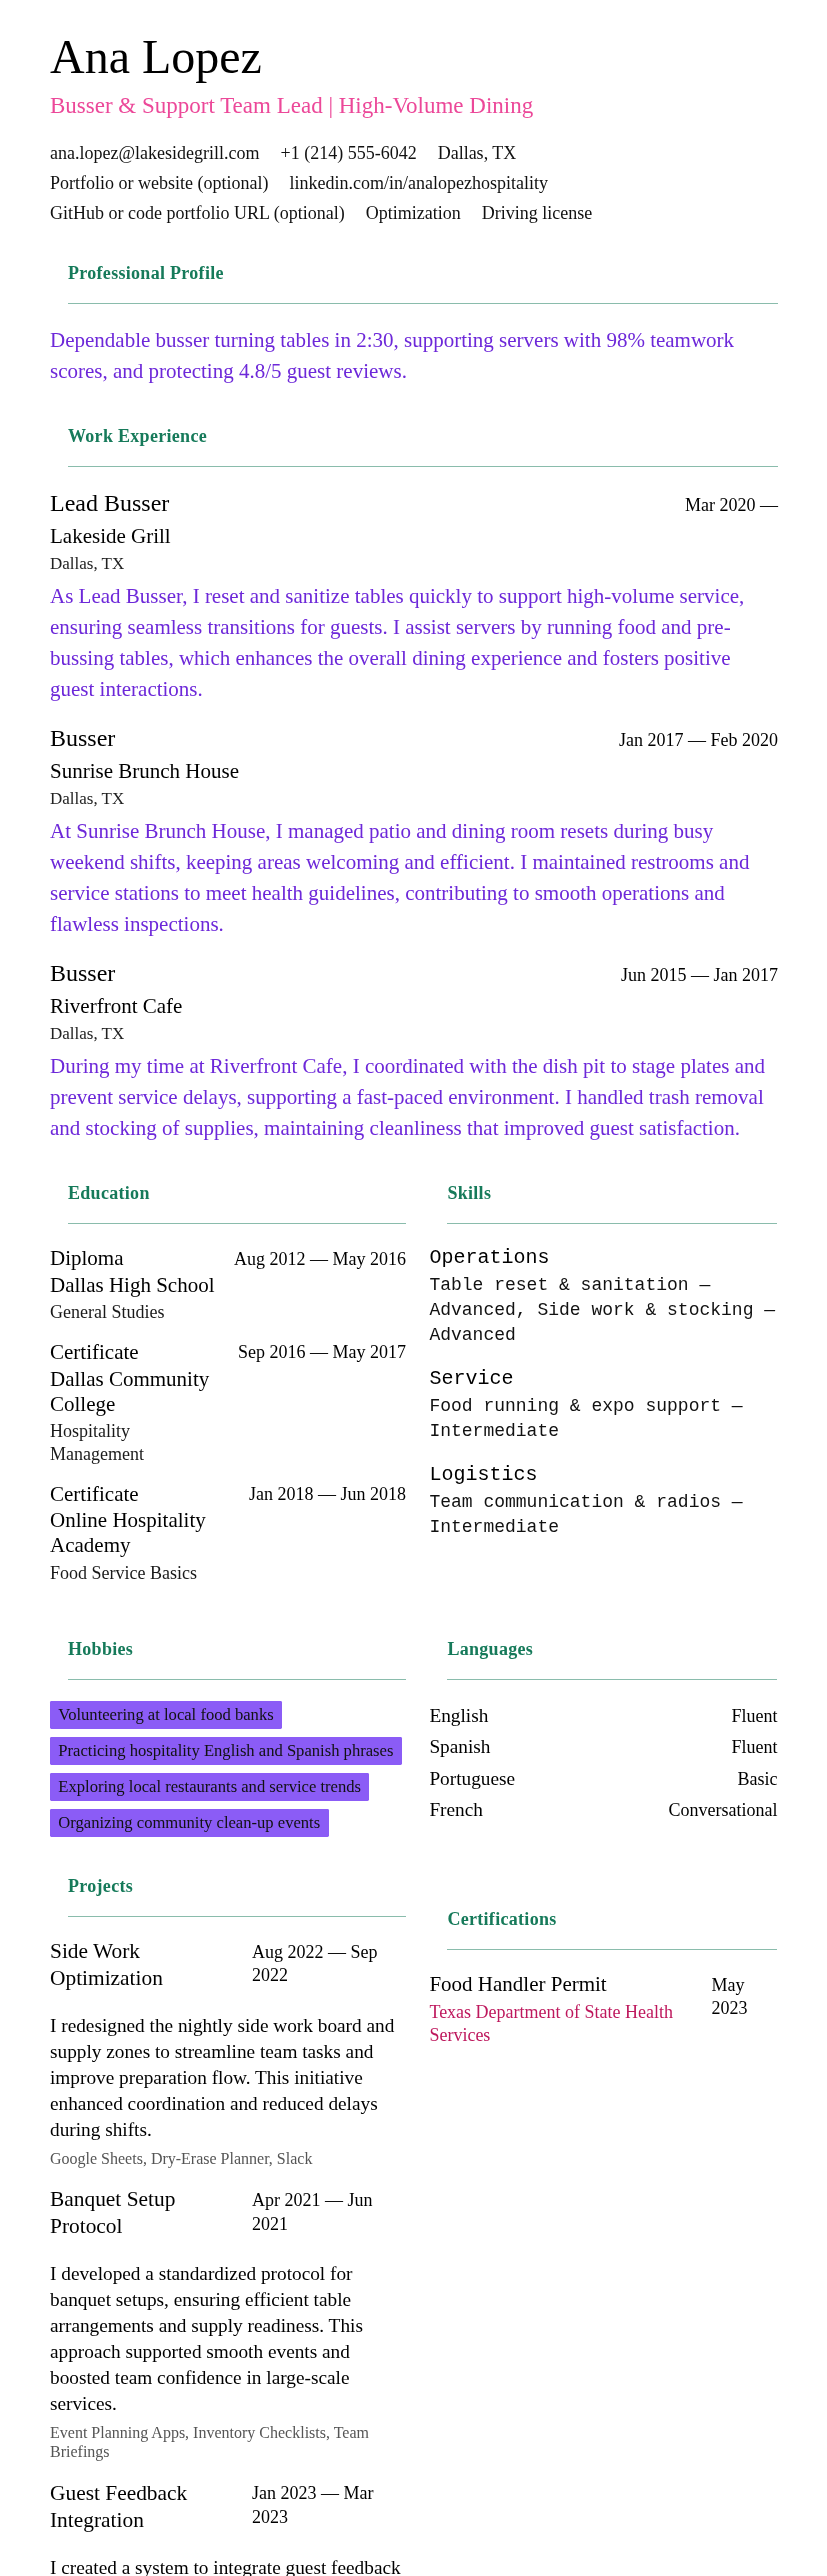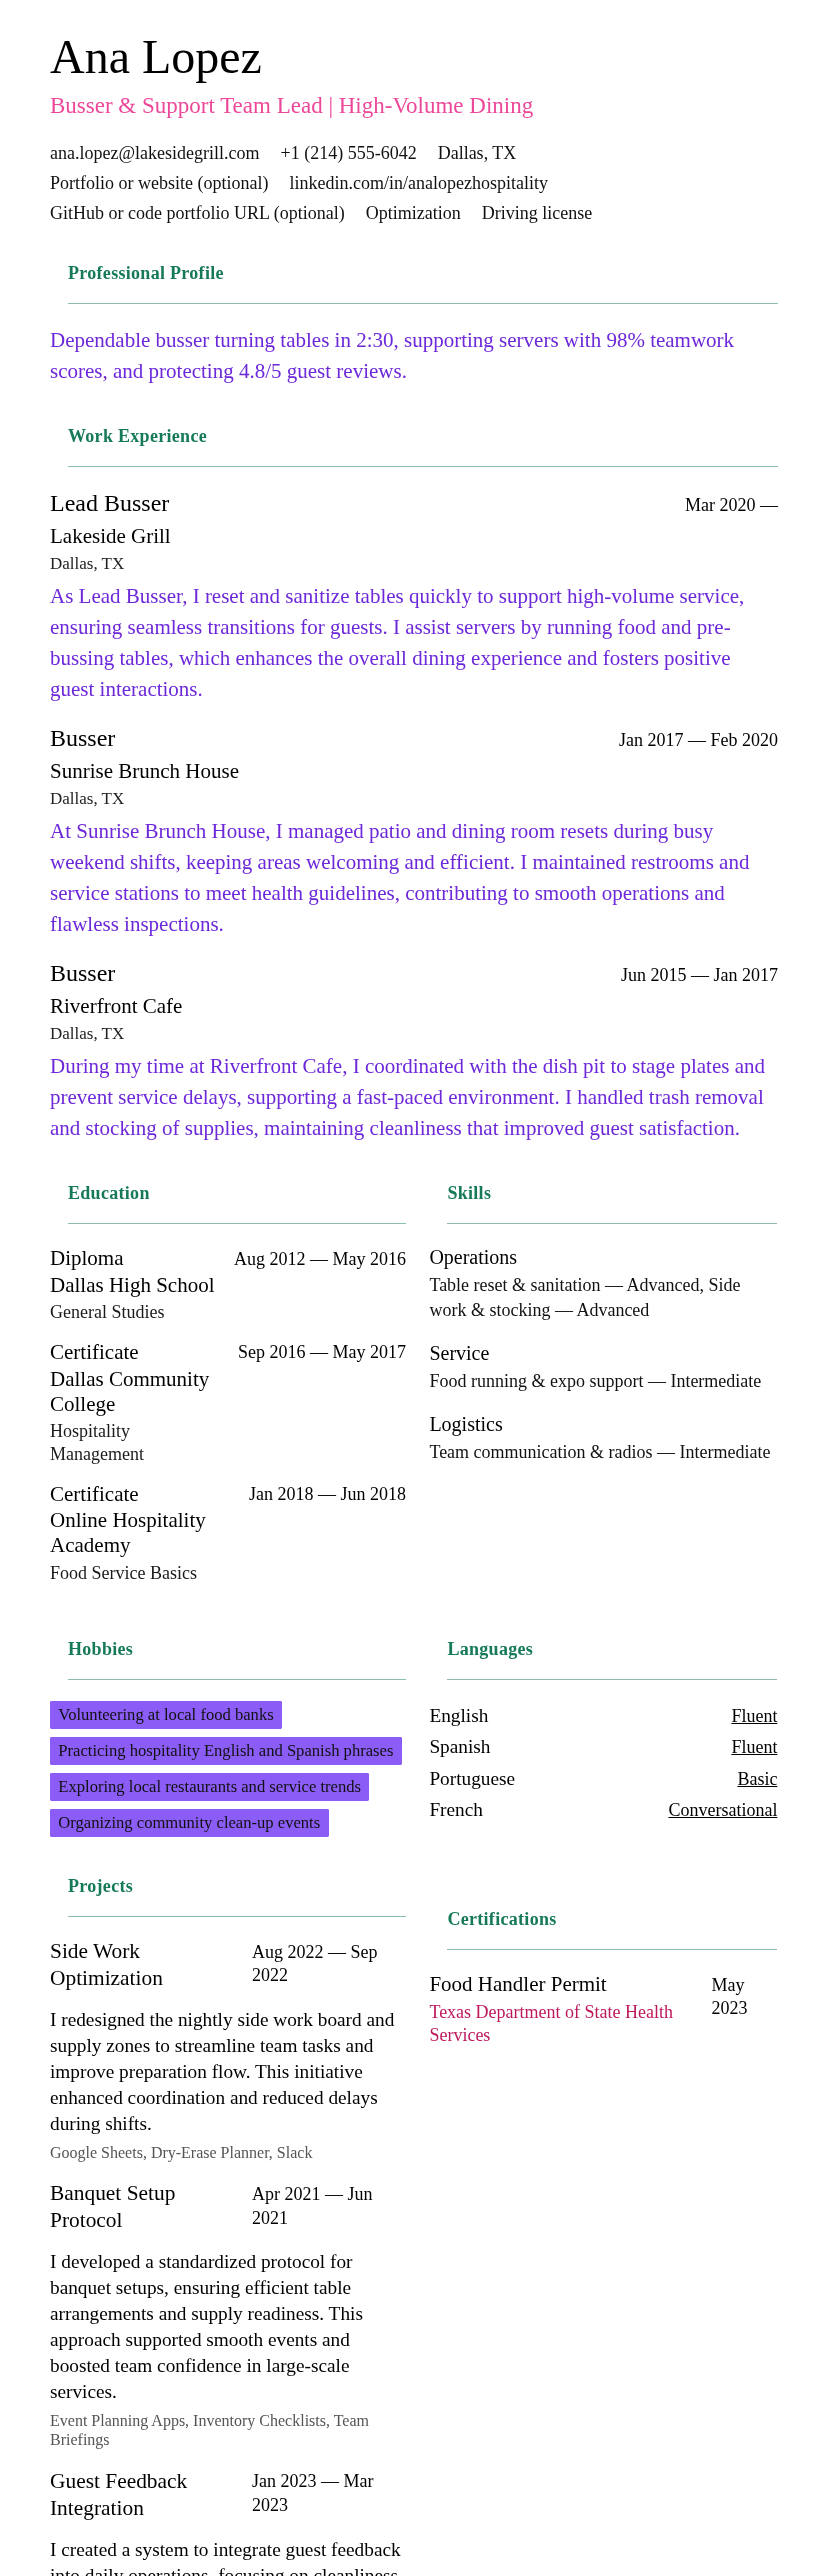--- a/index.html
+++ b/index.html
@@ -68,46 +68,46 @@
   .offset-down { margin-top: 33px; }
 
   
   .edu-entry { display: grid; grid-template-columns: 1fr 177px; column-gap: 4.1px; margin-bottom: 15px; }
   .edu-degree { font-size: 21px; line-height: 26px; }
   .edu-school { font-size: 21px; line-height: 25px; margin-top: 1.4px; }
   .edu-field { font-size: 18px; line-height: 23px; margin-top: 3.4px; color: #1a1a1a; }
   .edu-dates { font-size: 18px; line-height: 23px; text-align: right; padding-top: 2.1px; }
 
   
-  .skill-group { margin-bottom: 18px; }
+  .skill-group { margin-bottom: 18px; font-family: Liberation Mono, monospace; }
   .skill-cat { font-size: 20px; line-height: 25px; }
   .skill-detail { font-size: 18px; line-height: 25px; margin-top: 2.8px; color: #111; }
 
   
   .hobby-tags { display: flex; flex-direction: column; align-items: flex-start; gap: 8.3px; }
   .hobby-tag {
     background: #8b5cf6;
     color: #111;
     font-size: 16.6px;
     line-height: 21px;
     padding: 3.4px 8.3px;
     border-radius: 1.4px;
   }
 
   
   .lang-row { display: flex; justify-content: space-between; align-items: baseline; padding: 3.4px 0; }
   .lang-name { font-size: 19.3px; line-height: 23.4px; }
-  .lang-level { font-size: 18px; line-height: 23.4px; text-align: center; text-decoration: underline; }
+  .lang-level { font-size: 18px; line-height: 23.4px; text-align: center; }
 
   
   .proj-entry { margin-bottom: 18px; }
   .proj-head { display: grid; grid-template-columns: 1fr 154px; column-gap: 5.5px; }
   .proj-title { font-size: 21.4px; line-height: 27px; }
   .proj-dates { font-size: 18px; line-height: 23.4px; padding-top: 2.8px; text-align: left; }
-  .proj-desc { font-size: 19.3px; line-height: 26px; margin-top: 15px; }
+  .proj-desc { font-size: 19.3px; line-height: 26px; margin-top: 21px; }
   .proj-tools { font-size: 16px; line-height: 18.6px; margin-top: 7px; color: #555; }
 
   
   .cert-entry { display: grid; grid-template-columns: 1fr 66px; column-gap: 5.5px; margin-bottom: 15px; }
   .cert-title { font-size: 21px; line-height: 26px; }
   .cert-issuer { font-size: 18px; line-height: 23.4px; margin-top: 4.1px; color: #be185d; }
   .cert-date { font-size: 18px; line-height: 23px; padding-top: 2.8px; }
 </style>
 </head>
 <body>

